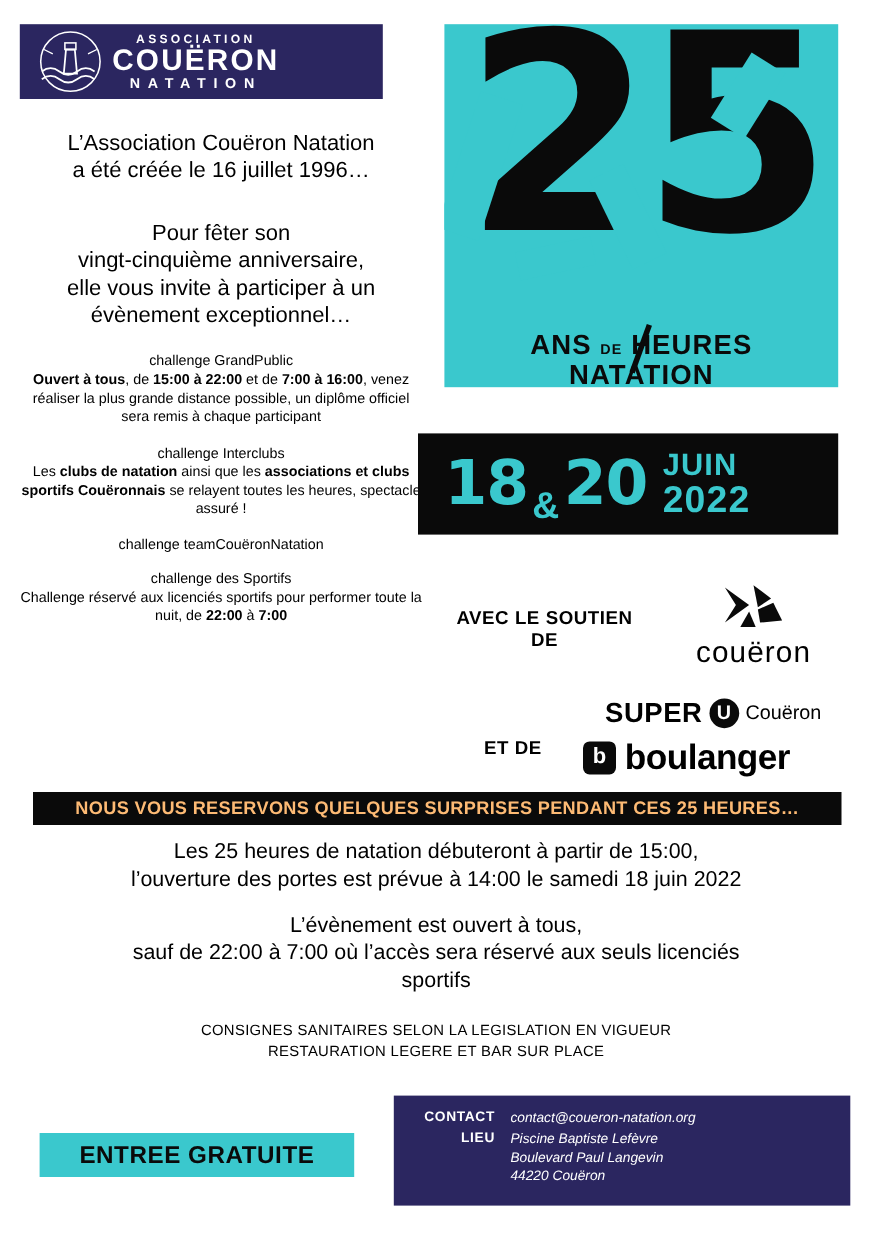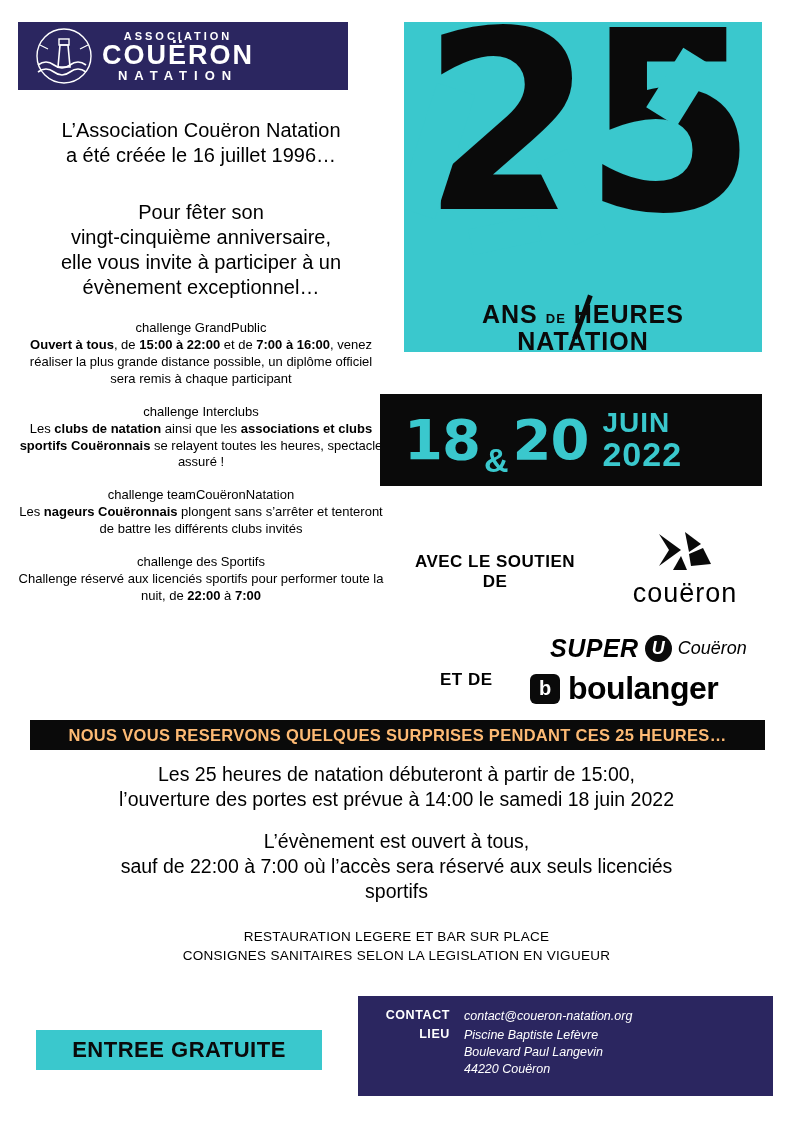--- a/index.html
+++ b/index.html
@@ -239,21 +239,20 @@
     font-size: 17px;
     font-weight: bold;
     letter-spacing: 0.5px;
   }
   .superu {
     position: absolute;
     left: 150px;
     top: 104px;
     display: flex;
     align-items: center;
-    font-style: italic;
   }
   .superu-text {
     font-size: 25px;
     font-weight: bold;
     letter-spacing: 0.5px;
   }
   .superu-u {
     width: 27px;
     height: 27px;
     border-radius: 50%;
@@ -420,21 +419,20 @@
     <div class="challenge">
       <h3>challenge GrandPublic</h3>
       <p><span class="b">Ouvert à tous</span>, de <span class="b">15:00 à 22:00</span> et de <span class="b">7:00 à 16:00</span>, venez réaliser la plus grande distance possible, un diplôme officiel sera remis à chaque participant</p>
     </div>
     <div class="challenge">
       <h3>challenge Interclubs</h3>
       <p>Les <span class="b">clubs de natation</span> ainsi que les <span class="b">associations et clubs sportifs Couëronnais</span> se relayent toutes les heures, spectacle assuré !</p>
     </div>
     <div class="challenge">
       <h3>challenge teamCouëronNatation</h3>
-      <p>Les <span class="b">nageurs Couëronnais</span> plongent sans s’arrêter et tenteront de battre les différents clubs invités</p>
     </div>
     <div class="challenge">
       <h3>challenge des Sportifs</h3>
       <p>Challenge réservé aux licenciés sportifs pour performer toute la nuit, de <span class="b">22:00</span> à <span class="b">7:00</span></p>
     </div>
   </div>
 
   <div class="graphic25">
     <div class="big25">25</div>
     <div class="shard" style="left:12px;top:64px;width:40px;height:130px;transform:rotate(18deg);"></div>
@@ -495,22 +493,22 @@
 
   <div class="info">
     <div>Les 25 heures de natation débuteront à  partir de 15:00,</div>
     <div>l’ouverture des portes est prévue à 14:00 le samedi 18 juin 2022</div>
     <div class="p2">L’évènement est ouvert à tous,</div>
     <div>sauf  de 22:00 à 7:00 où l’accès sera réservé aux seuls licenciés</div>
     <div>sportifs</div>
   </div>
 
   <div class="fineprint">
+    <div>CONSIGNES SANITAIRES SELON LA LEGISLATION EN VIGUEUR</div>
     <div>RESTAURATION  LEGERE ET BAR SUR PLACE</div>
-    <div>CONSIGNES SANITAIRES SELON LA LEGISLATION EN VIGUEUR</div>
   </div>
 
   <div class="entree">ENTREE GRATUITE</div>
 
   <div class="contact">
     <div class="contact-row">
       <div class="contact-label">CONTACT</div>
       <div class="contact-value">contact@coueron-natation.org</div>
     </div>
     <div class="contact-row">

